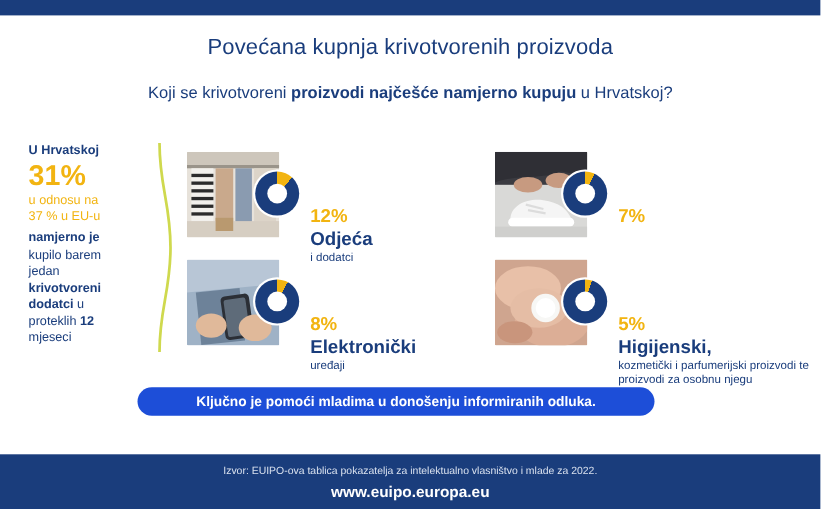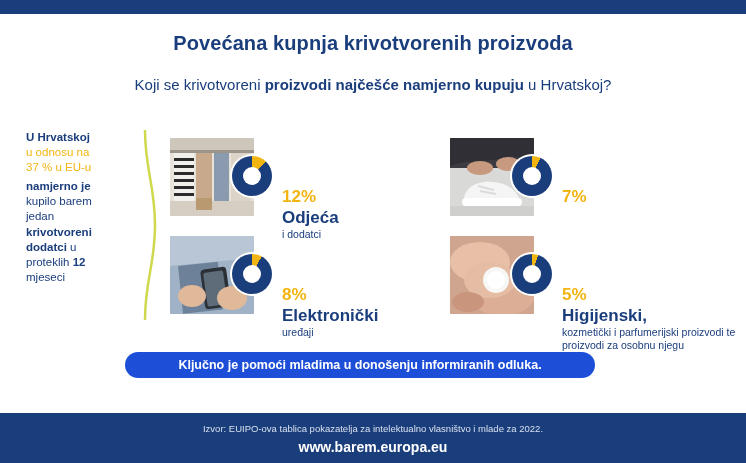--- a/index.html
+++ b/index.html
@@ -24,21 +24,21 @@
     width: 746px;
     height: 14px;
     background: #1a3d7c;
   }
   .title {
     position: absolute;
     left: 0; top: 32px;
     width: 746px;
     text-align: center;
     font-size: 20px;
-    font-weight: bold;
+    font-weight: normal;
     color: #1a3d7c;
     letter-spacing: 0.1px;
   }
   .subtitle {
     position: absolute;
     left: 0; top: 76px;
     width: 746px;
     text-align: center;
     font-size: 15px;
     color: #1a3d7c;
@@ -209,20 +209,21 @@
   <div class="topbar"></div>
 
   <div class="title">Povećana kupnja krivotvorenih proizvoda</div>
 
   <div class="subtitle">
     <span>Koji se krivotvoreni </span><b>proizvodi</b><b> najčešće namjerno kupuju </b><span>u Hrvatskoj?</span>
   </div>
 
   <div class="leftstat">
     <div class="l1">U Hrvatskoj</div>
+    <div class="big">31%</div>
     <div class="l2">u odnosu na</div>
     <div class="l2">37 % u EU-u</div>
     <div class="l3">namjerno je</div>
     <div class="reg">kupilo barem</div>
     <div class="reg">jedan</div>
     <div class="b">krivotvoreni</div>
     <div><span class="b">dodatci</span><span class="reg"> u</span></div>
     <div><span class="reg">proteklih </span><span class="b">12</span></div>
     <div class="reg">mjeseci</div>
   </div>
@@ -339,16 +340,16 @@
     </div>
 
   </div>
 
   <div class="banner">
     <span>Ključno je pomoći mladima u donošenju informiranih odluka.</span>
   </div>
 
   <div class="footer">
     <div class="src">Izvor: EUIPO-ova tablica pokazatelja za intelektualno vlasništvo i mlade za 2022.</div>
-    <div class="url">www.barem.europa.eu</div>
+    <div class="url">www.euipo.europa.eu</div>
   </div>
 
 </div>
 
 </body></html>

